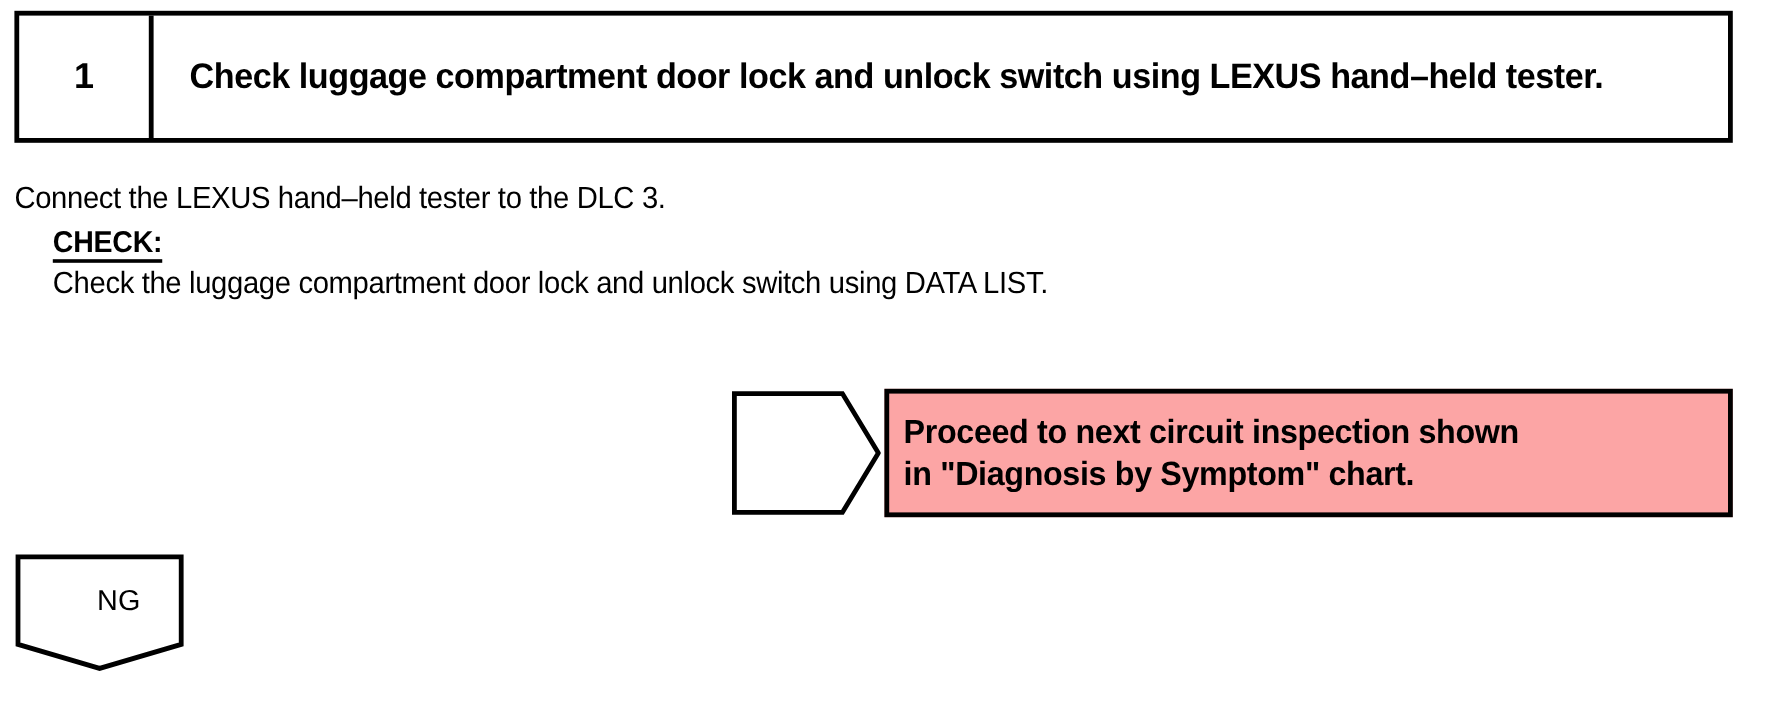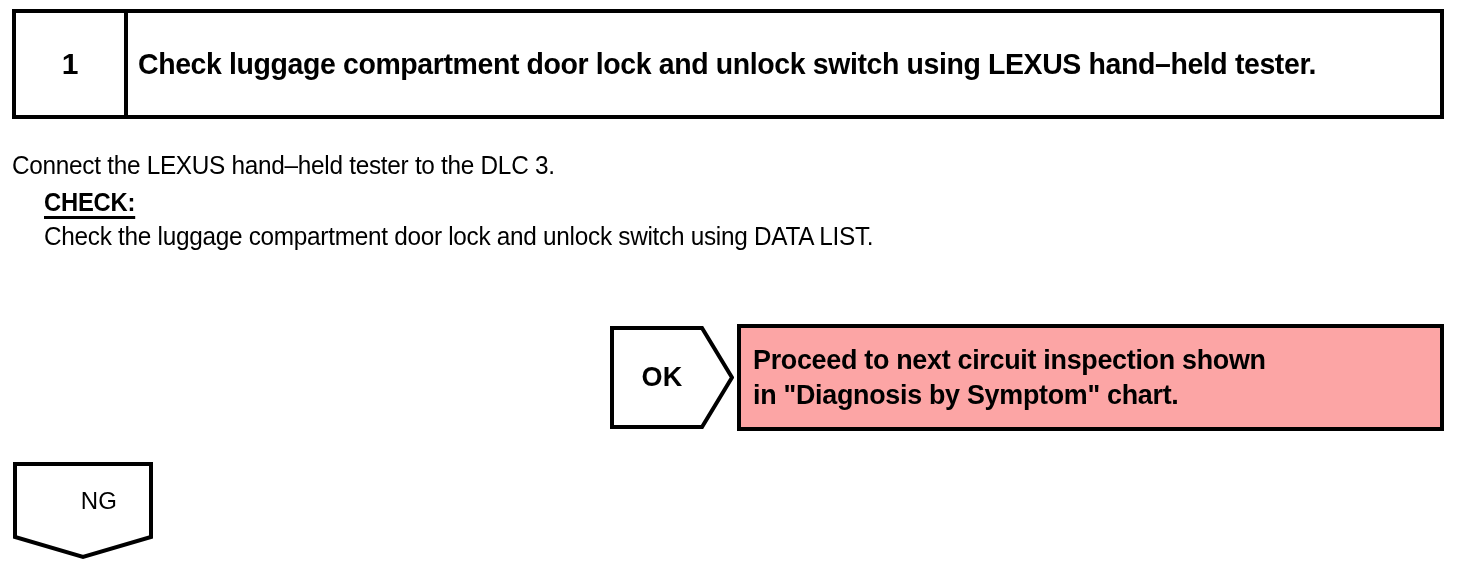--- a/index.html
+++ b/index.html
@@ -43,21 +43,21 @@
   .step-number {
     font-size: 30px;
     font-weight: bold;
     line-height: 1;
     letter-spacing: 0px;
   }
   .step-text-cell {
     flex: 1 1 auto;
     display: flex;
     align-items: center;
-    padding: 0 10px 0 10px;
+    padding: 0 10px 0 30px;
     box-sizing: border-box;
   }
   .step-text {
     font-size: 29.5px;
     font-weight: bold;
     line-height: 1.08;
     letter-spacing: -0.4px;
     transform: scaleX(0.965);
     transform-origin: left center;
     white-space: normal;
@@ -191,21 +191,20 @@
     <div class="proc-line">Check the luggage compartment door lock and unlock switch using DATA LIST.</div>
   </div>
 </div>
 
 <div class="ok-branch">
   <div class="ok-arrow">
     <svg width="124" height="107" viewBox="0 0 124 107" xmlns="http://www.w3.org/2000/svg">
       <polygon points="2,4 2,103 92,103 122,53.5 92,4" fill="#ffffff" stroke="#000000" stroke-width="4" stroke-linejoin="miter"></polygon>
     </svg>
   </div>
-  <div class="ok-arrow-label">OK</div>
 
   <div class="ok-result-box">
     <div class="ok-result-text">
       <div>Proceed to next circuit inspection shown</div>
       <div>in "Diagnosis by Symptom" chart.</div>
     </div>
   </div>
 </div>
 
 <div class="ng-branch">

